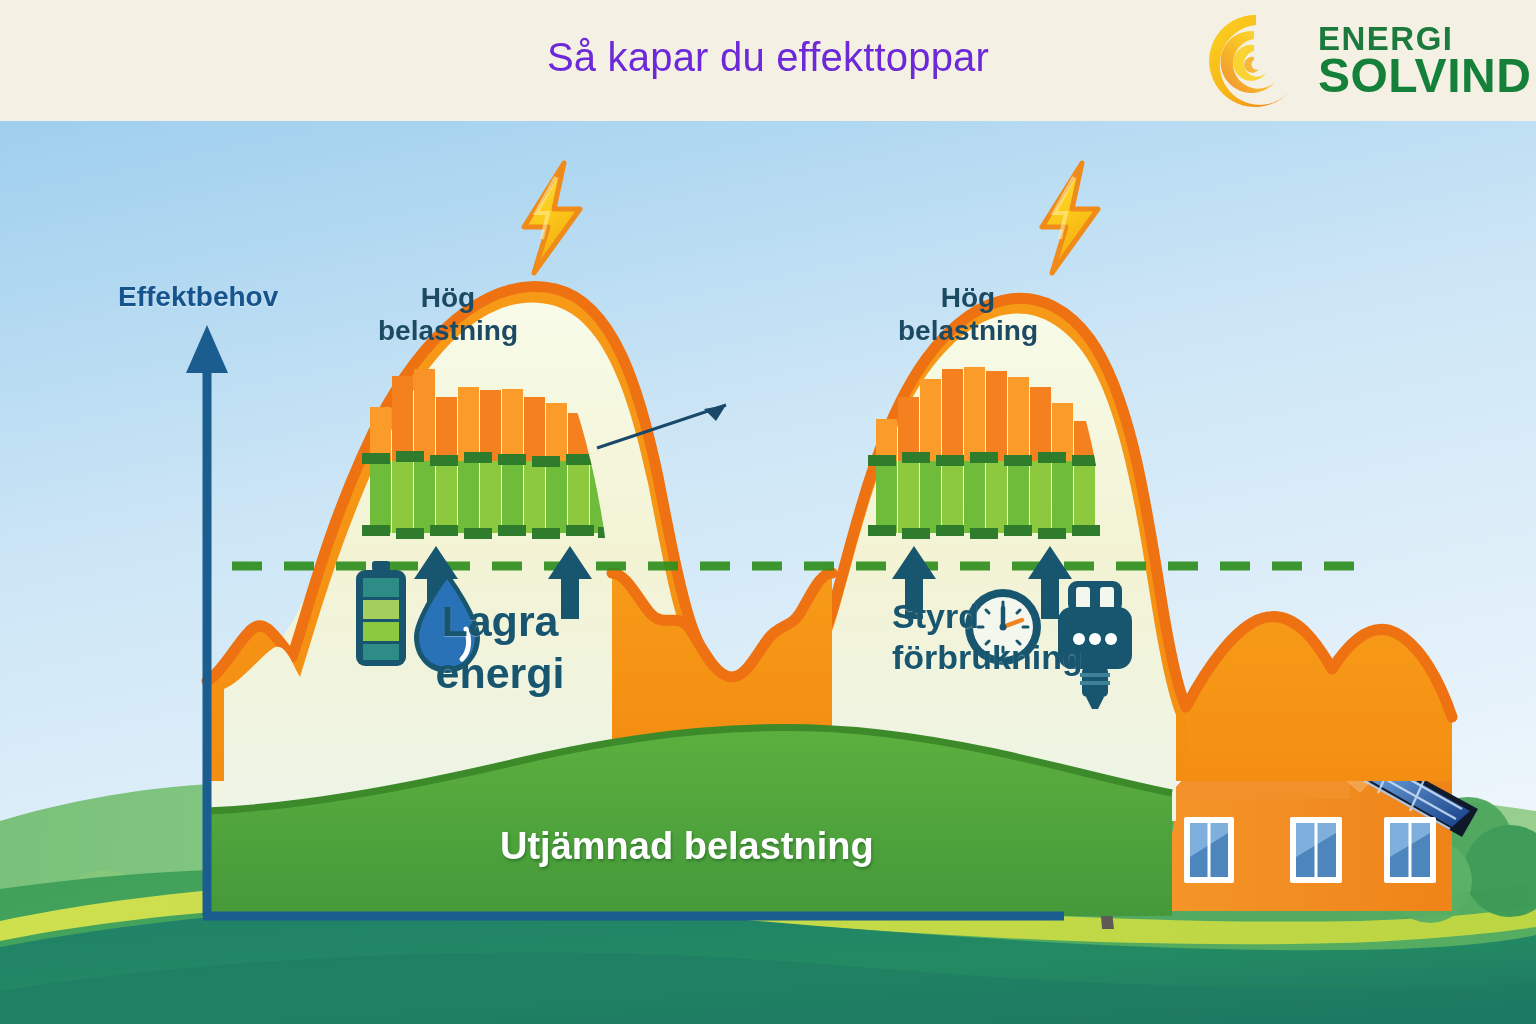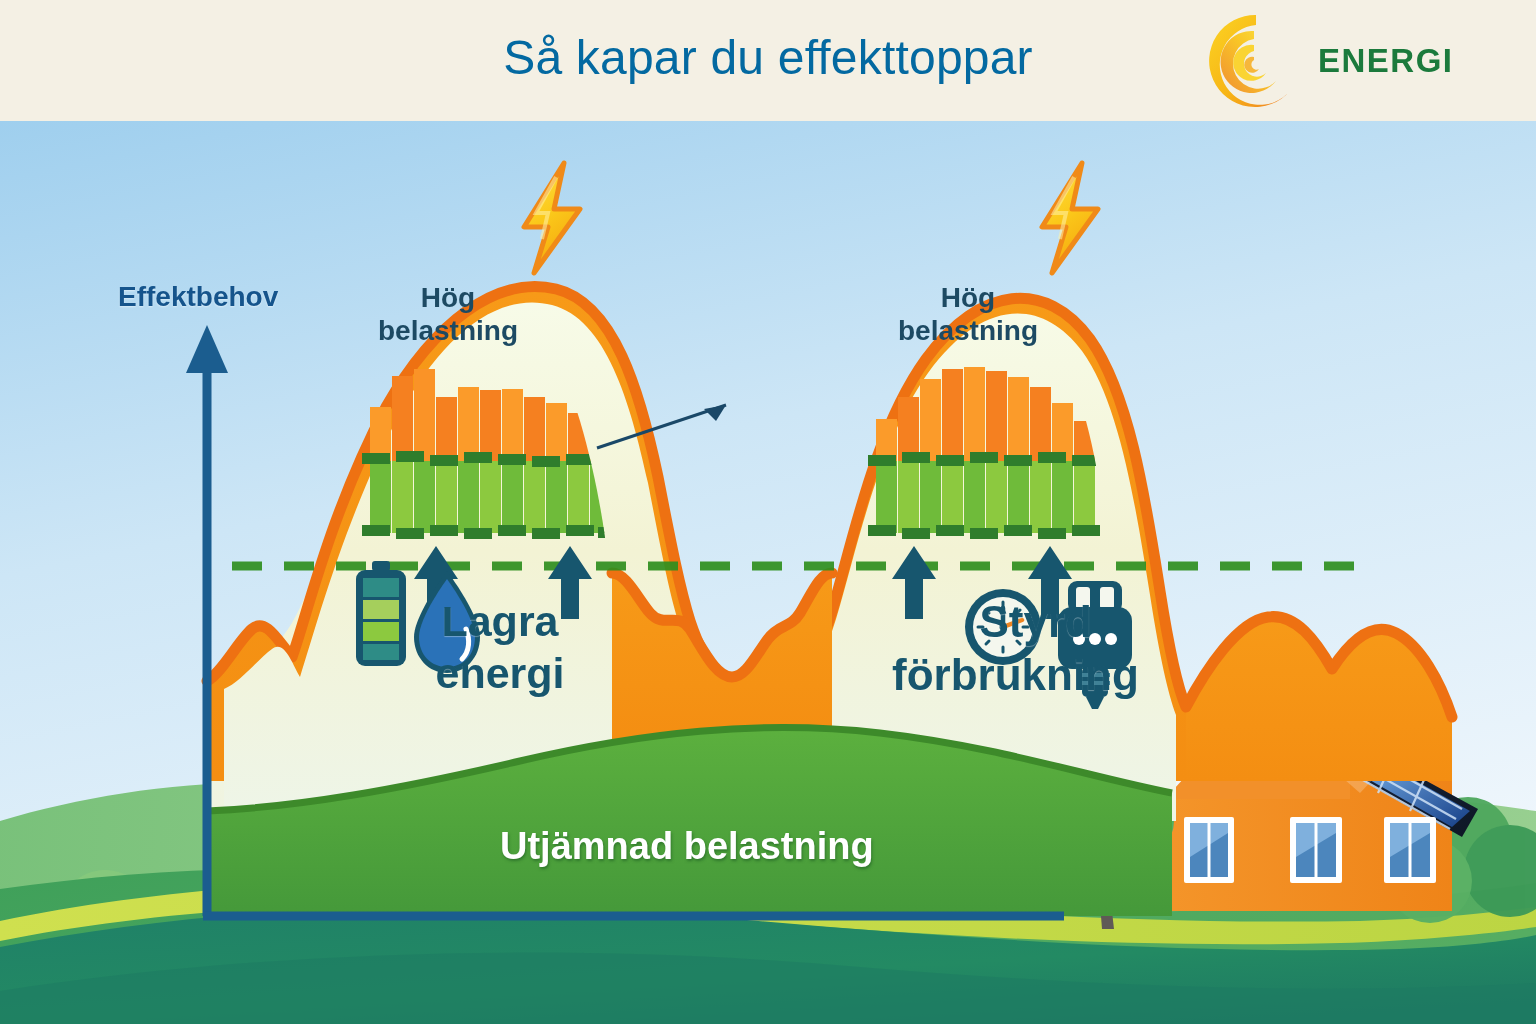--- a/index.html
+++ b/index.html
@@ -12,21 +12,21 @@
 
   
   .header {
     position:absolute; left:0; top:0; width:1536px; height:121px;
     background:#f4f0e4;
     z-index:40;
   }
   .header-title {
     position:absolute; left:0; top:0; width:1536px; height:121px;
     display:flex; align-items:center; justify-content:center;
-    font-size:48px; color:#0369a1; letter-spacing:0.2px;
+    font-size:40px; color:#6d28d9; letter-spacing:0.2px;
     font-family:"Liberation Sans", sans-serif;
     padding-bottom:6px;
   }
   .logo {
     position:absolute; right:14px; top:8px;
     width:318px; height:106px;
     display:flex; align-items:center; gap:10px;
   }
   .logo-mark { width:104px; height:104px; flex:0 0 104px; position:relative; }
   .logo-words { display:flex; flex-direction:column; justify-content:center; line-height:0.98; }
@@ -66,22 +66,22 @@
     left:612px; top:285px; width:240px; font-size:33px; color:#1a4868;
     text-align:center; line-height:1.2;
     text-shadow:1px 2px 2px rgba(140,160,175,.45);
   }
   .lbl-lagra {
     left:408px; top:475px; width:184px; font-size:43px; color:#17566e;
     text-align:center; line-height:1.2;
     text-shadow:0 1px 1px rgba(255,255,255,.35);
   }
   .lbl-styrd {
-    left:892px; top:475px; width:200px; font-size:44px; color:#17566e;
-    text-align:right; line-height:1.2;
+    left:892px; top:475px; width:200px; font-size:34px; color:#17566e;
+    text-align:left; line-height:1.2;
     text-shadow:0 1px 1px rgba(255,255,255,.35);
   }
   .lbl-utjamnad {
     left:500px; top:705px; width:460px; font-size:38px; color:#ffffff;
     text-align:left; line-height:1.1;
     text-shadow:1px 2px 3px rgba(20,80,30,.5);
   }
   .lbl-tid {
     left:608px; top:800px; width:220px; font-size:33px; color:#15548c;
     text-align:center;
@@ -112,20 +112,21 @@
             </linearGradient>
           </defs>
           <path d="M52 6 A46 46 0 1 0 86 82 A40 40 0 1 1 52 16 Z" fill="url(#swg)"></path>
           <path d="M50 22 A31 31 0 1 0 72 72 A25 25 0 1 1 50 30 Z" fill="url(#swg2)" opacity="0.95"></path>
           <path d="M50 36 A18 18 0 1 0 62 64 A13 13 0 1 1 50 42 Z" fill="#fbd01f" opacity="0.9"></path>
           <path d="M50 48 A8 8 0 1 0 55 60 A5 5 0 1 1 50 51 Z" fill="#f6ad1d" opacity="0.85"></path>
         </svg>
       </div>
       <div class="logo-words">
         <div class="logo-energi">ENERGI</div>
+        <div class="logo-solvind">SOLVIND</div>
       </div>
     </div>
   </div>
 
   <div class="scene">
 
     <svg class="scene-svg" viewBox="0 0 1536 903" preserveAspectRatio="none">
       <defs>
         <linearGradient id="sky" x1="0" y1="0" x2="0.35" y2="1">
           <stop offset="0%" stop-color="#9fcfee"></stop>

